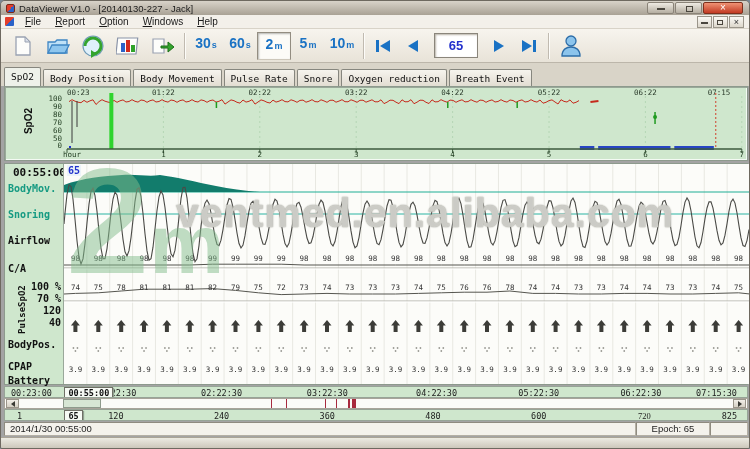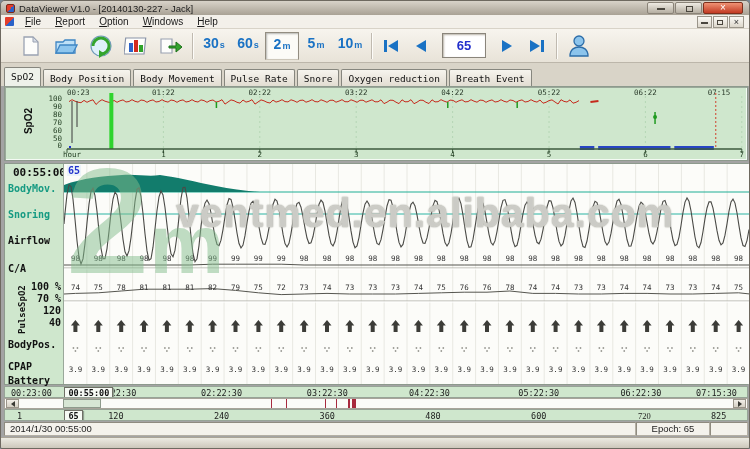--- a/index.html
+++ b/index.html
@@ -26,21 +26,21 @@
   .child-icon{width:9px;height:9px;margin:0 4px;border-radius:1px;
     background:linear-gradient(135deg,#e33e2b 50%,#2b62c8 50%);}
   .menu-item{display:inline-block;padding:1px 7px;}
   .menu-item::first-letter{text-decoration:underline;}
   .mdi-btns{position:absolute;right:5px;top:1px;display:flex;gap:1px;}
   .mbtn{width:15px;height:12px;border:1px solid #9a958a;background:linear-gradient(#fbfaf6,#dcd7cb);
     font-size:9px;line-height:10px;text-align:center;color:#333;position:relative;}
   
   .toolbar{position:absolute;left:0;top:28px;width:100%;height:34px;
     background:linear-gradient(#f7f4ee,#e8e3d8);border-bottom:1px solid #bcb6aa;
-    display:flex;align-items:center;padding-left:12px;}
+    display:flex;align-items:center;padding-left:4px;}
   .tbtn{width:35px;height:30px;display:flex;align-items:center;justify-content:center;}
   .sep{width:1px;height:26px;background:#c0bab0;box-shadow:1px 0 0 #fdfcf9;margin:0 4px;}
   .scale-btn{min-width:34px;height:28px;display:flex;align-items:baseline;justify-content:center;
     color:#1a72c4;font-weight:bold;font-size:14px;padding:3px 4px 0 4px;}
   .scale-btn .unit{font-size:9px;margin-left:1px;}
   .scale-btn.active{background:#fcfbf7;border:1px solid #938d81;border-bottom-color:#cdc7ba;
     box-shadow:inset 1px 1px 2px rgba(0,0,0,.28);}
   .epoch-box{width:44px;height:25px;background:#fff;border:1px solid #8a857b;margin:0 6px;
     box-shadow:inset 1px 1px 2px #b9b4a9;color:#2330cc;font-weight:bold;font-size:13px;
     display:flex;align-items:center;justify-content:center;}
@@ -568,21 +568,21 @@
       </div>
   </div>
 
   <div class="timeline">
     <div class="tl-row" id="tl-times">
         <div class=" tl-txt" style="position: absolute; left: 6px;">00:23:00</div>
         <div class="tl-box" style="position: absolute; left: 59.3883px;">00:55:00</div>
         <div class=" tl-txt" style="position: absolute; left: 86.8471px; width: 48px; text-align: center;">01:22:30</div>
         <div class=" tl-txt" style="position: absolute; left: 192.575px; width: 48px; text-align: center;">02:22:30</div>
         <div class=" tl-txt" style="position: absolute; left: 298.303px; width: 48px; text-align: center;">03:22:30</div>
-        <div class=" tl-txt" style="position: absolute; left: 404.032px; width: 48px; text-align: left;">04:22:30</div>
+        <div class=" tl-txt" style="position: absolute; left: 404.032px; width: 48px; text-align: right;">04:22:30</div>
         <div class=" tl-txt" style="position: absolute; left: 509.76px; width: 48px; text-align: center;">05:22:30</div>
         <div class=" tl-txt" style="position: absolute; left: 615.488px; width: 48px; text-align: left;">06:22:30</div>
         <div class=" tl-txt" style="position: absolute; left: 686px; width: 46px; text-align: right;">07:15:30</div>
       </div>
     <div class="tl-row scroll" id="tl-scroll">
         <div class="scroll-arrow" style="position: absolute; left: 1px;">
           <div class="tri-l" style="position: static;"></div>
         </div>
         <div class="scroll-arrow" style="position: absolute; right: 1px;">
           <div class="tri-r" style="position: static;"></div>
@@ -598,21 +598,21 @@
       </div>
     <div class="tl-row" id="tl-epochs">
         <div class=" tl-txt" style="position: absolute; left: 12px;">1</div>
         <div class="tl-box" style="position: absolute; left: 59.3883px;">65</div>
         <div class=" tl-txt" style="position: absolute; left: 95.8471px; width: 30px; text-align: center;">120</div>
         <div class=" tl-txt" style="position: absolute; left: 201.575px; width: 30px; text-align: center;">240</div>
         <div class=" tl-txt" style="position: absolute; left: 307.303px; width: 30px; text-align: center;">360</div>
         <div class=" tl-txt" style="position: absolute; left: 413.032px; width: 30px; text-align: center;">480</div>
         <div class=" tl-txt" style="position: absolute; left: 518.76px; width: 30px; text-align: center;">600</div>
         <div class=" tl-txt" style="position: absolute; left: 624.488px; width: 30px; text-align: center; font-family: Liberation Serif, serif;">720</div>
-        <div class=" tl-txt" style="position: absolute; left: 706px; width: 26px; text-align: left;">825</div>
+        <div class=" tl-txt" style="position: absolute; left: 706px; width: 26px; text-align: right;">825</div>
       </div>
   </div>
 
   <div class="statusbar">
     <div class="cell" style="flex:1;">2014/1/30  00:55:00</div>
     <div class="cell" style="width:74px;text-align:center;">Epoch: 65</div>
     <div class="cell" style="width:38px;"></div>
   </div>
 
   <div class="bottom-strip"></div>

